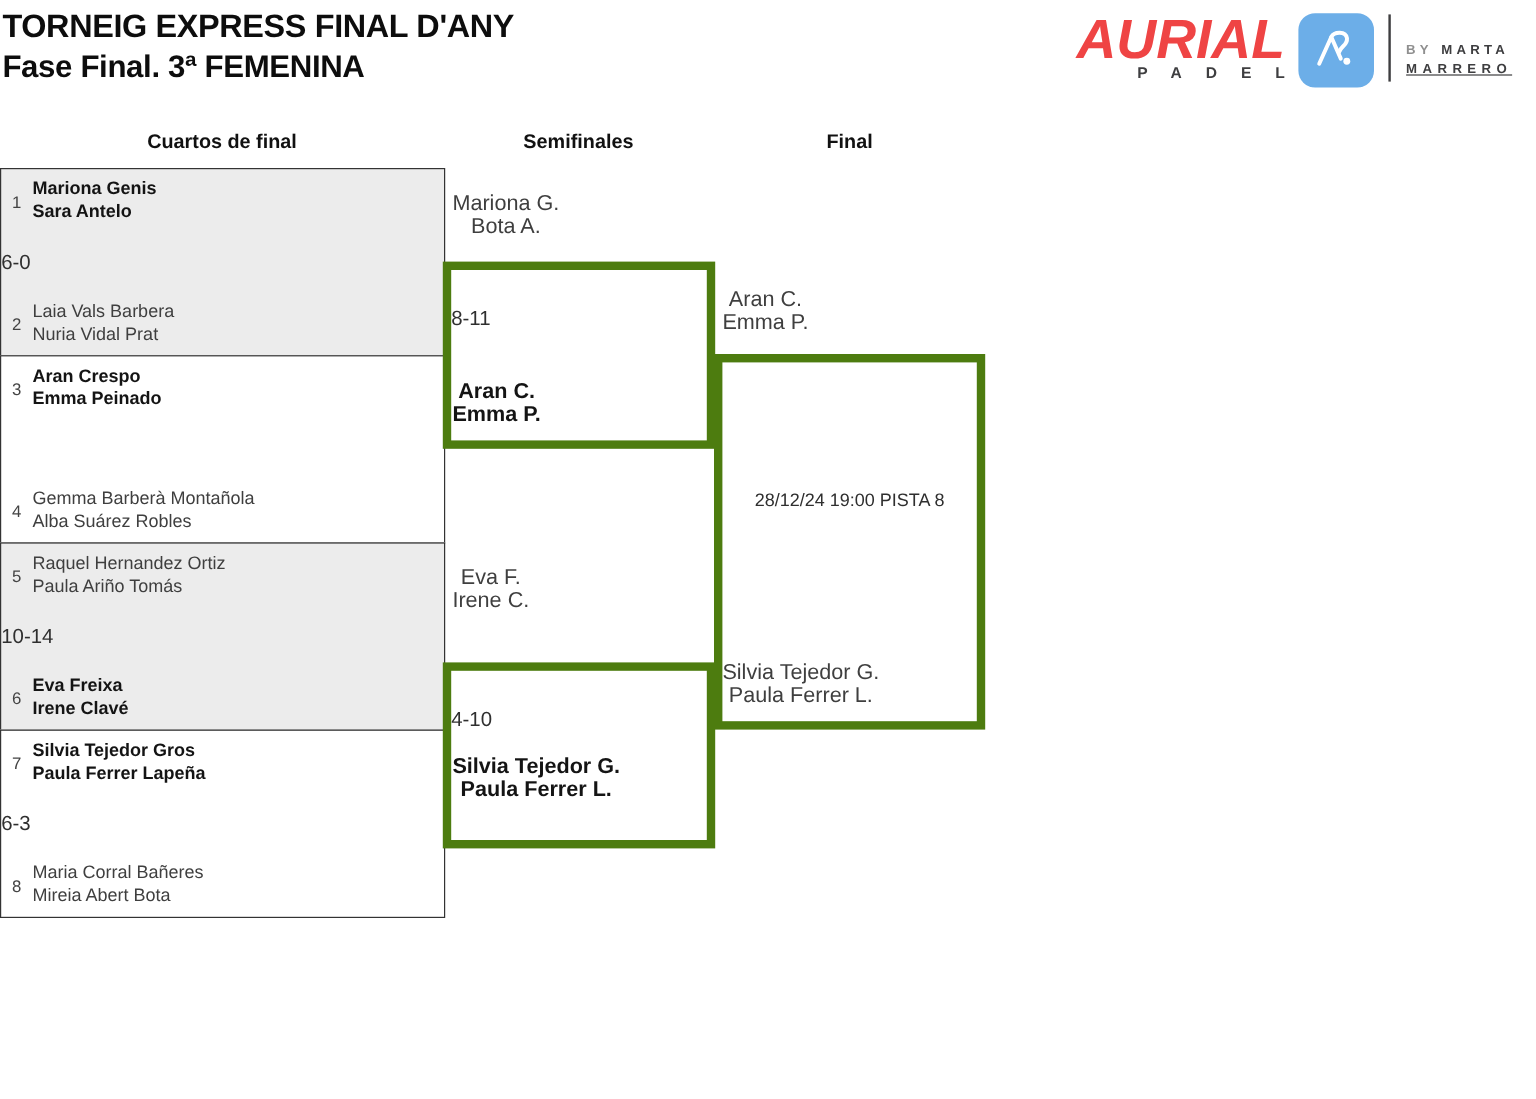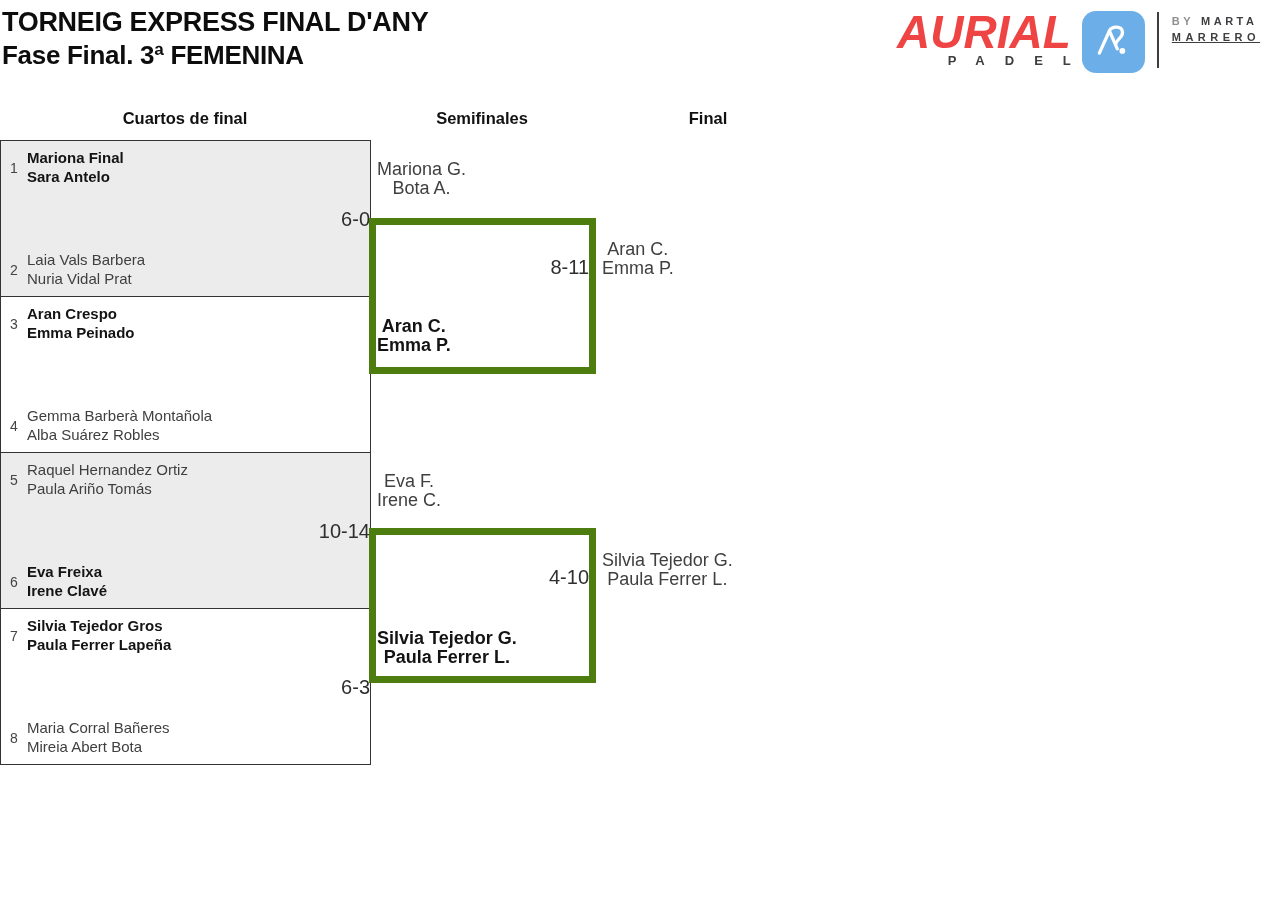--- a/index.html
+++ b/index.html
@@ -15,40 +15,40 @@
   
   .logo{position:absolute;left:897px;top:10px;display:flex;align-items:flex-start;}
   .logo-left{display:flex;flex-direction:column;align-items:flex-end;}
   .logo-brand{font-size:46px;line-height:44px;font-weight:700;font-style:italic;
     color:#ef4444;white-space:nowrap;}
   .logo-sub{font-size:13px;line-height:14px;font-weight:700;letter-spacing:20px;
     margin-right:-20px;margin-top:0;color:#3e3e40;white-space:nowrap;}
   .logo-mark{width:63px;height:62px;margin-left:11px;margin-top:1px;background:#6caee8;
     border-radius:14px;display:flex;align-items:center;justify-content:center;flex:0 0 auto;}
   .logo-divider{width:2px;height:56px;background:#3e3e40;margin-left:12px;margin-top:2px;}
-  .logo-by{margin-left:13px;margin-top:3px;font-size:11px;line-height:16px;font-weight:700;
+  .logo-by{margin-left:13px;margin-top:24px;font-size:11px;line-height:16px;font-weight:700;
     letter-spacing:3.5px;color:#3e3e40;white-space:nowrap;}
   .by-prefix{color:#8f8f8f;margin-right:7px;}
   .by-line2{letter-spacing:4.5px;text-decoration:underline;}
   
   .col-header{position:absolute;top:109px;width:200px;text-align:center;
     font-size:16.5px;font-weight:700;color:#111;}
   .ch-qf{left:85px;} .ch-sf{left:382px;} .ch-f{left:608px;}
   
   .match-box{position:absolute;border:7px solid #4d7c0f;box-sizing:border-box;background:transparent;}
   .qf{position:absolute;left:0;width:371px;height:157px;border:1px solid #333333;
     box-sizing:border-box;background:#ffffff;}
   .qf.shaded{background:#ececec;}
   .team{position:absolute;left:0;right:8px;display:flex;align-items:center;}
   .team.t1{top:8px;} .team.t2{bottom:8px;}
   .seed{flex:0 0 26px;width:26px;text-align:center;font-size:14px;color:#444;}
   .names{font-size:15px;line-height:18.5px;color:#3f3f3f;}
   .nline{display:block;white-space:nowrap;}
   .winner .names,.team-block.winner{font-weight:700;color:#141414;}
-  .score{position:absolute;left:0;right:0;text-align:right;font-size:20px;color:#2f2f2f;}
+  .score{position:absolute;left:0;right:0;text-align:left;font-size:17px;color:#2f2f2f;}
   .qf .score{top:50%;transform:translateY(-50%);}
   .team-block{position:absolute;font-size:18px;line-height:18.5px;color:#3f3f3f;text-align:center;}
   .sf-score{top:31px;}
   .f-schedule{position:absolute;left:0;right:0;top:108px;text-align:center;
     font-size:15px;line-height:15px;color:#2f2f2f;white-space:nowrap;}
 </style>
 </head>
 <body>
 
 <div class="page">
@@ -76,21 +76,21 @@
   </div>
 
   <div class="col-header ch-qf">Cuartos de final</div>
   <div class="col-header ch-sf">Semifinales</div>
   <div class="col-header ch-f">Final</div>
 
   <div class="qf shaded" style="top:140px">
     <div class="team t1 winner">
       <span class="seed">1</span>
       <span class="names">
-          <span class="nline">Mariona Final</span>
+          <span class="nline">Mariona Genis</span>
           <span class="nline">Sara Antelo</span>
         </span>
     </div>
     <div class="score">6-0</div>
     <div class="team t2">
       <span class="seed">2</span>
       <span class="names">
           <span class="nline">Laia Vals Barbera</span>
           <span class="nline">Nuria Vidal Prat</span>
         </span>
@@ -159,30 +159,33 @@
   </div>
   <div class="team-block winner" style="left:377px;top:317px">
     <span class="nline">Aran C.</span>
     <span class="nline">Emma P.</span>
   </div>
 
   <div class="team-block" style="left:377px;top:472px">
     <span class="nline">Eva F.</span>
     <span class="nline">Irene C.</span>
   </div>
-  <div class="match-box" style="left:369px;top:528px;width:227px;height:155px">
+  <div class="match-box" style="left:369px;top:552px;width:227px;height:155px">
     <div class="score sf-score">4-10</div>
   </div>
   <div class="team-block winner" style="left:377px;top:629px">
     <span class="nline">Silvia Tejedor G.</span>
     <span class="nline">Paula Ferrer L.</span>
   </div>
 
   <div class="team-block" style="left:602px;top:240px">
     <span class="nline">Aran C.</span>
     <span class="nline">Emma P.</span>
   </div>
+  <div class="match-box" style="left:595px;top:295px;width:226px;height:313px">
+    <div class="f-schedule">28/12/24 19:00 PISTA 8</div>
+  </div>
   <div class="team-block" style="left:602px;top:551px">
     <span class="nline">Silvia Tejedor G.</span>
     <span class="nline">Paula Ferrer L.</span>
   </div>
 
 </div>
 
 </body></html>

